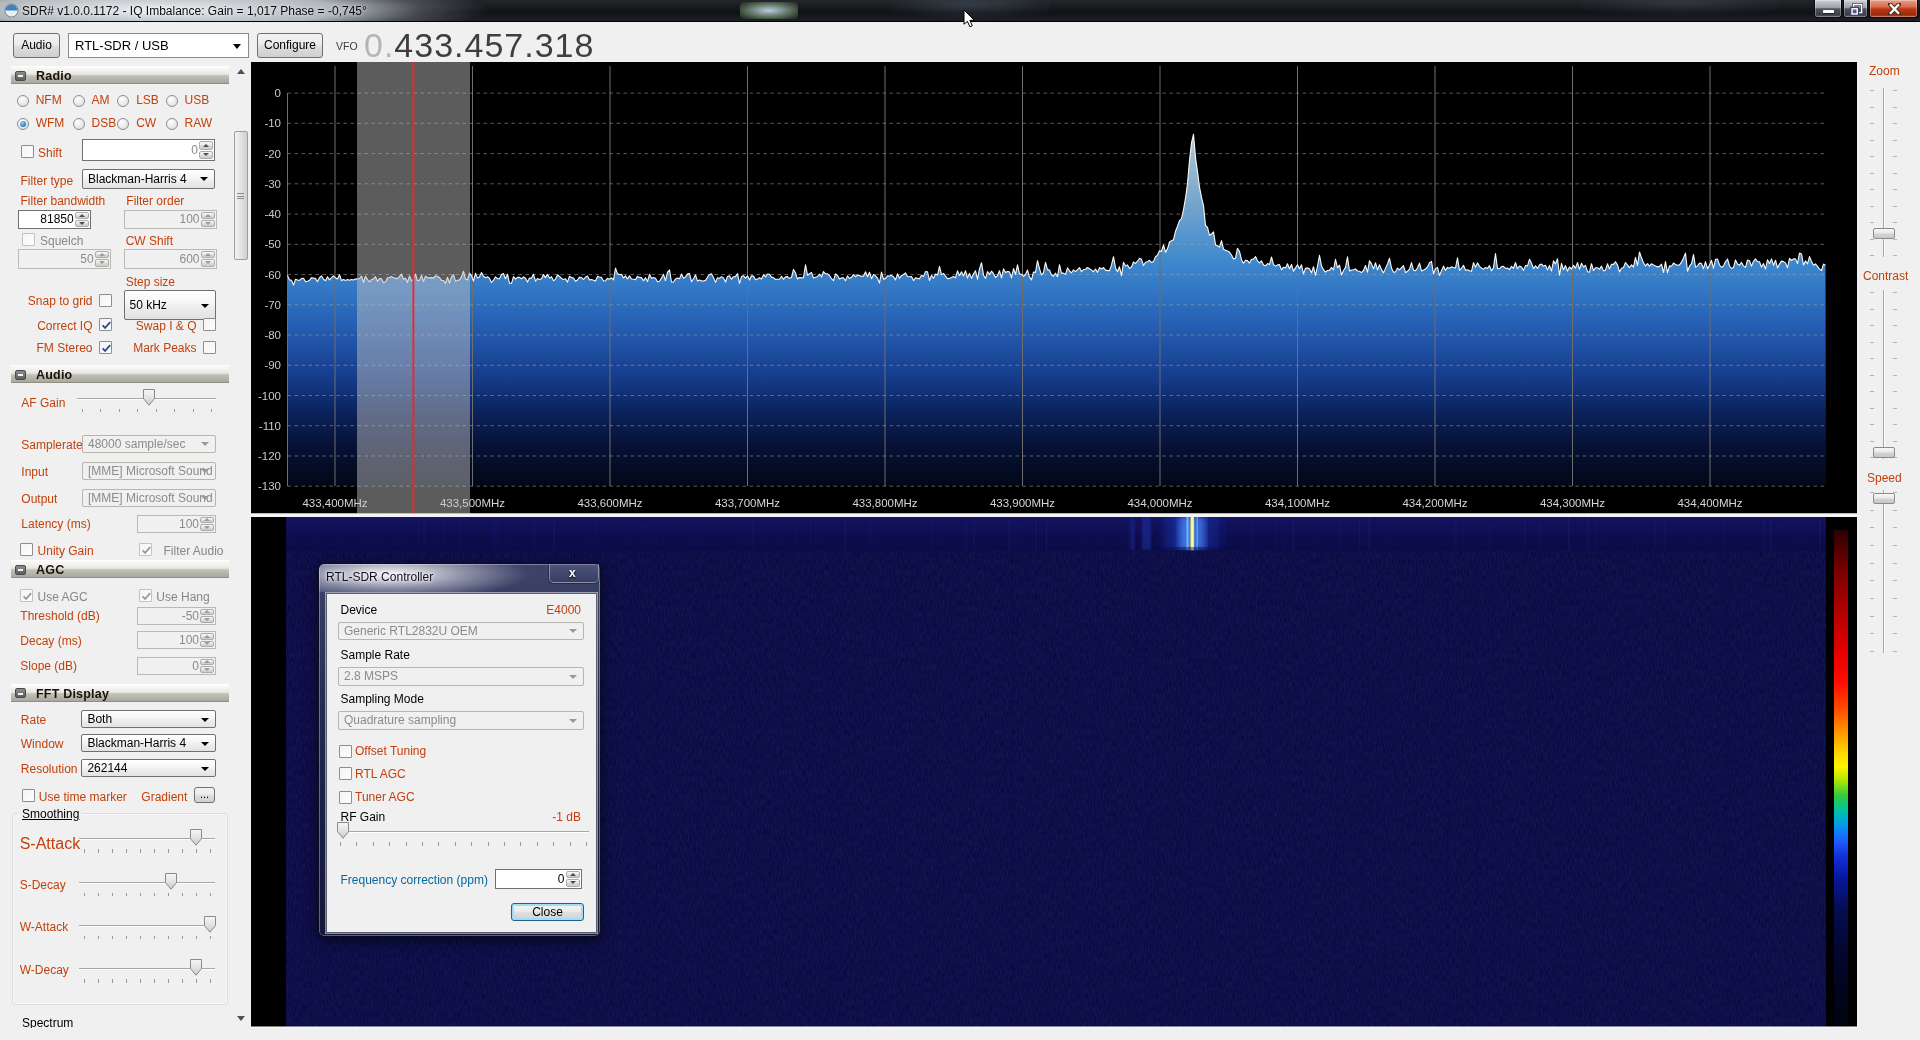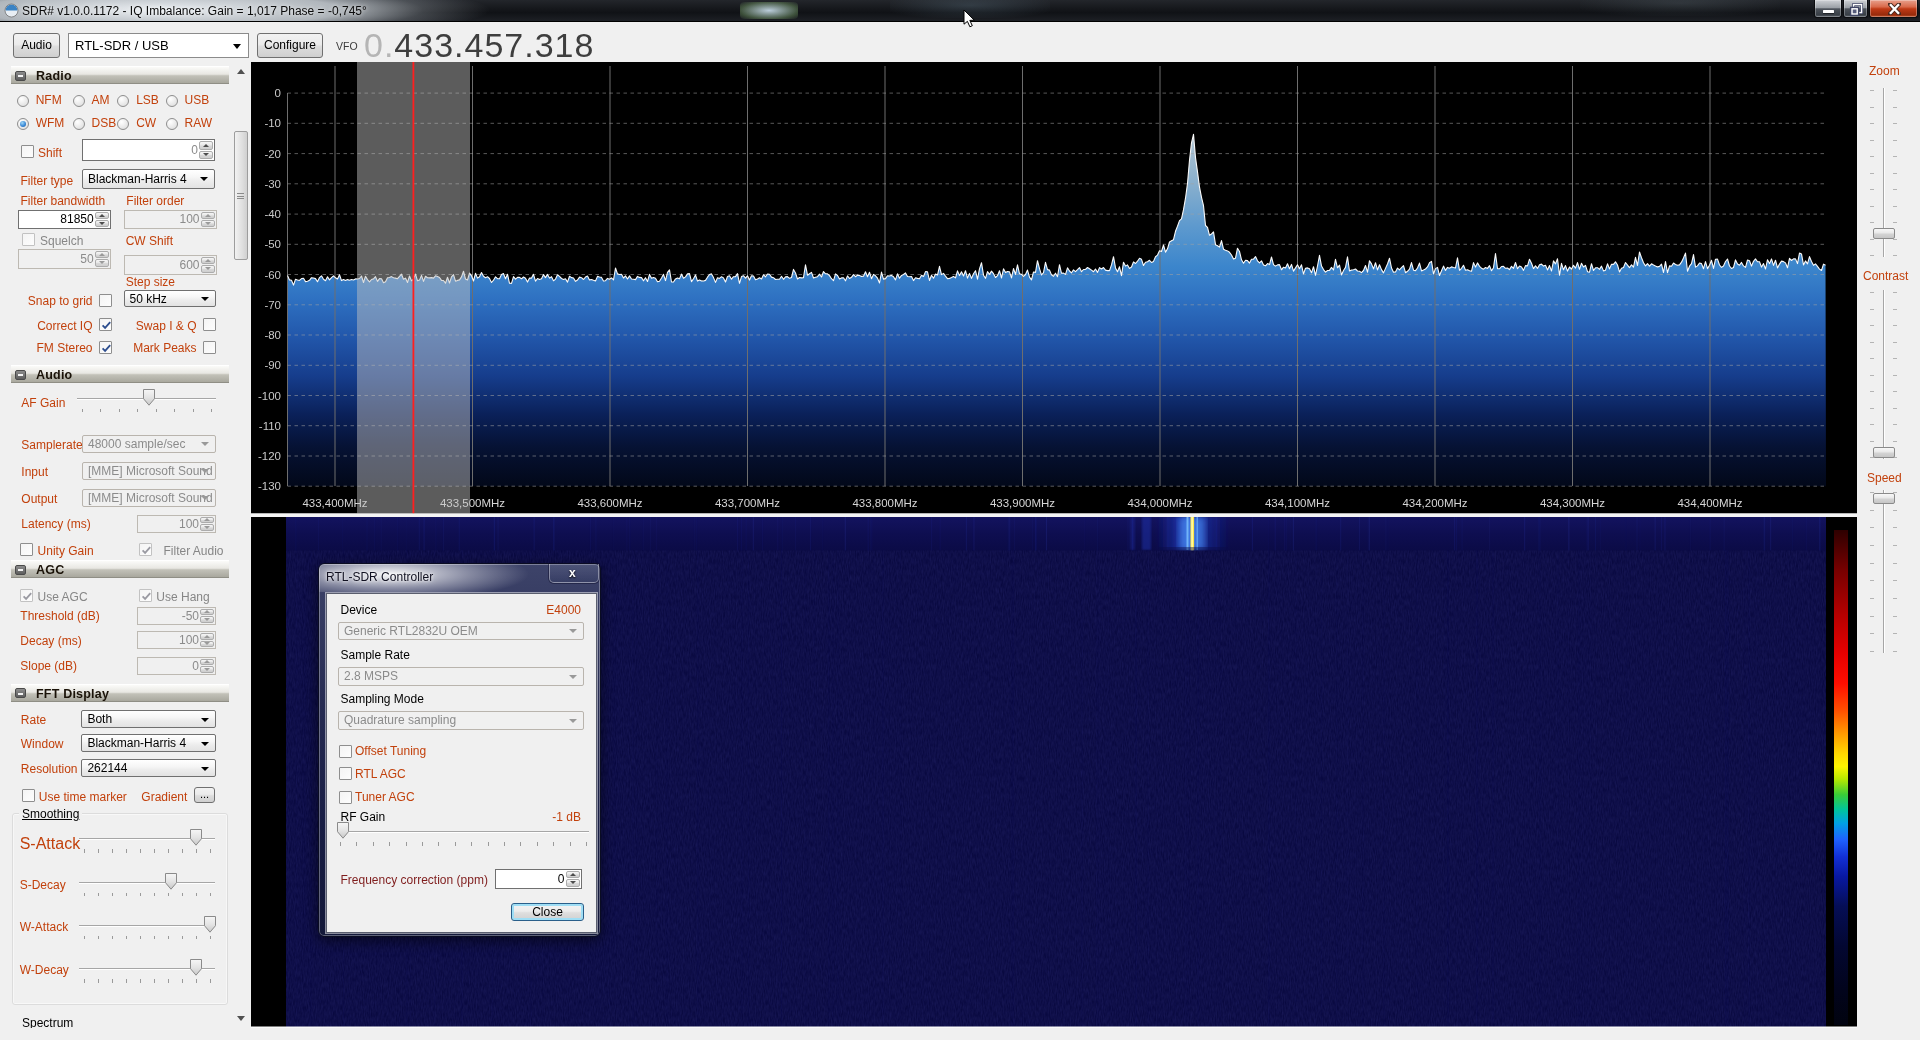--- a/index.html
+++ b/index.html
@@ -455,21 +455,21 @@
         <i class="dn"></i>
       </span>
     </div>
 <div class="lbl" style="left:20.5px;top:113.0px;font-size:12px;">Filter type</div>
 <div class="combo" style="left:82.0px;top:107.0px;width:133.0px;height:19.5px;">
       <span class="ct">Blackman-Harris 4</span>
       <span class="car"></span>
     </div>
 <div class="lbl" style="left:20.5px;top:133.0px;font-size:12px;">Filter bandwidth</div>
 <div class="lbl" style="left:126.3px;top:133.0px;font-size:12px;">Filter order</div>
-<div class="num" style="left:17.7px;top:147.5px;width:93.0px;height:19.0px;">
+<div class="num" style="left:17.7px;top:147.5px;width:73px;height:19.0px;">
       <span class="v">81850</span>
       <span class="spin">
         <i class="up"></i>
         <i class="dn"></i>
       </span>
     </div>
 <div class="num ndis" style="left:123.5px;top:147.5px;width:93.0px;height:19.0px;">
       <span class="v">100</span>
       <span class="spin">
         <i class="up"></i>
@@ -479,31 +479,31 @@
 <div class="chk kdis" style="left:22.0px;top:171.3px;"></div>
 <div class="lbl dis" style="left:40.0px;top:173.0px;font-size:12px;">Squelch</div>
 <div class="lbl" style="left:125.7px;top:172.5px;font-size:12px;">CW Shift</div>
 <div class="num ndis" style="left:17.7px;top:187.0px;width:93.0px;height:19.5px;">
       <span class="v">50</span>
       <span class="spin">
         <i class="up"></i>
         <i class="dn"></i>
       </span>
     </div>
-<div class="num ndis" style="left:123.5px;top:193px;width:93.0px;height:19.5px;">
+<div class="num ndis" style="left:123.5px;top:187.0px;width:93.0px;height:19.5px;">
       <span class="v">600</span>
       <span class="spin">
         <i class="up"></i>
         <i class="dn"></i>
       </span>
     </div>
 <div class="lbl" style="left:125.7px;top:214.0px;font-size:12px;">Step size</div>
 <div class="lbl" style="right:158.5px;top:232.5px;">Snap to grid</div>
 <div class="chk" style="left:99.0px;top:231.7px;"></div>
-<div class="combo" style="left:123.5px;top:228.0px;width:92.5px;height:17px;">
+<div class="combo" style="left:123.5px;top:228.0px;width:92.5px;height:30px;">
       <span class="ct">50 kHz</span>
       <span class="car"></span>
     </div>
 <div class="lbl" style="right:158.5px;top:257.5px;">Correct IQ</div>
 <div class="chk" style="left:99.0px;top:256.3px;">
       <svg width="13" height="13" viewBox="0 0 13 13">
         <path d="M2.6,6.3 L5.1,8.9 L10.2,3.2" fill="none" stroke="#2c4d8e" stroke-width="1.8"></path>
       </svg>
     </div>
 <div class="lbl" style="right:54.5px;top:257.5px;">Swap I &amp; Q</div>
@@ -866,21 +866,21 @@
 <svg class="abs" style="left:9.5px;top:228px;" width="12" height="17" viewBox="0 0 12 17">
 <path d="M0.5,0.5 h11 v9.2 l-5.5,6.5 l-5.5,-6.5 z" fill="url(#tgd)" stroke="#8a8a8a" stroke-width="1"></path>
 <defs>
           <linearGradient id="tgd" x1="0" y1="0" x2="0" y2="1">
 <stop offset="0" stop-color="#f6f6f6"></stop>
             <stop offset="0.5" stop-color="#e4e4e4"></stop>
             <stop offset="1" stop-color="#c8c8c8"></stop>
 </linearGradient>
         </defs>
       </svg>
-<div class="lbl" style="left:13.5px;top:279.5px;color:#7f1d1d;">Frequency correction (ppm)</div>
+<div class="lbl" style="left:13.5px;top:279.5px;color:#0369a1;">Frequency correction (ppm)</div>
 <div class="num" style="left:167.5px;top:275px;width:87px;height:19.5px;">
         <span class="v">0</span>
         <span class="spin">
           <i class="up"></i>
           <i class="dn"></i>
         </span>
       </div>
 <div class="abs" style="left:184px;top:308.5px;width:73px;height:18px;border:1px solid #2a5f8a;border-radius:3px;
  background:linear-gradient(#f4f4f4,#ececec 45%,#dedede 55%,#d1d1d1);box-shadow:0 0 0 2px #9fdef5 inset;
  font-size:12px;color:#000;text-align:center;line-height:17px;">Close</div>

